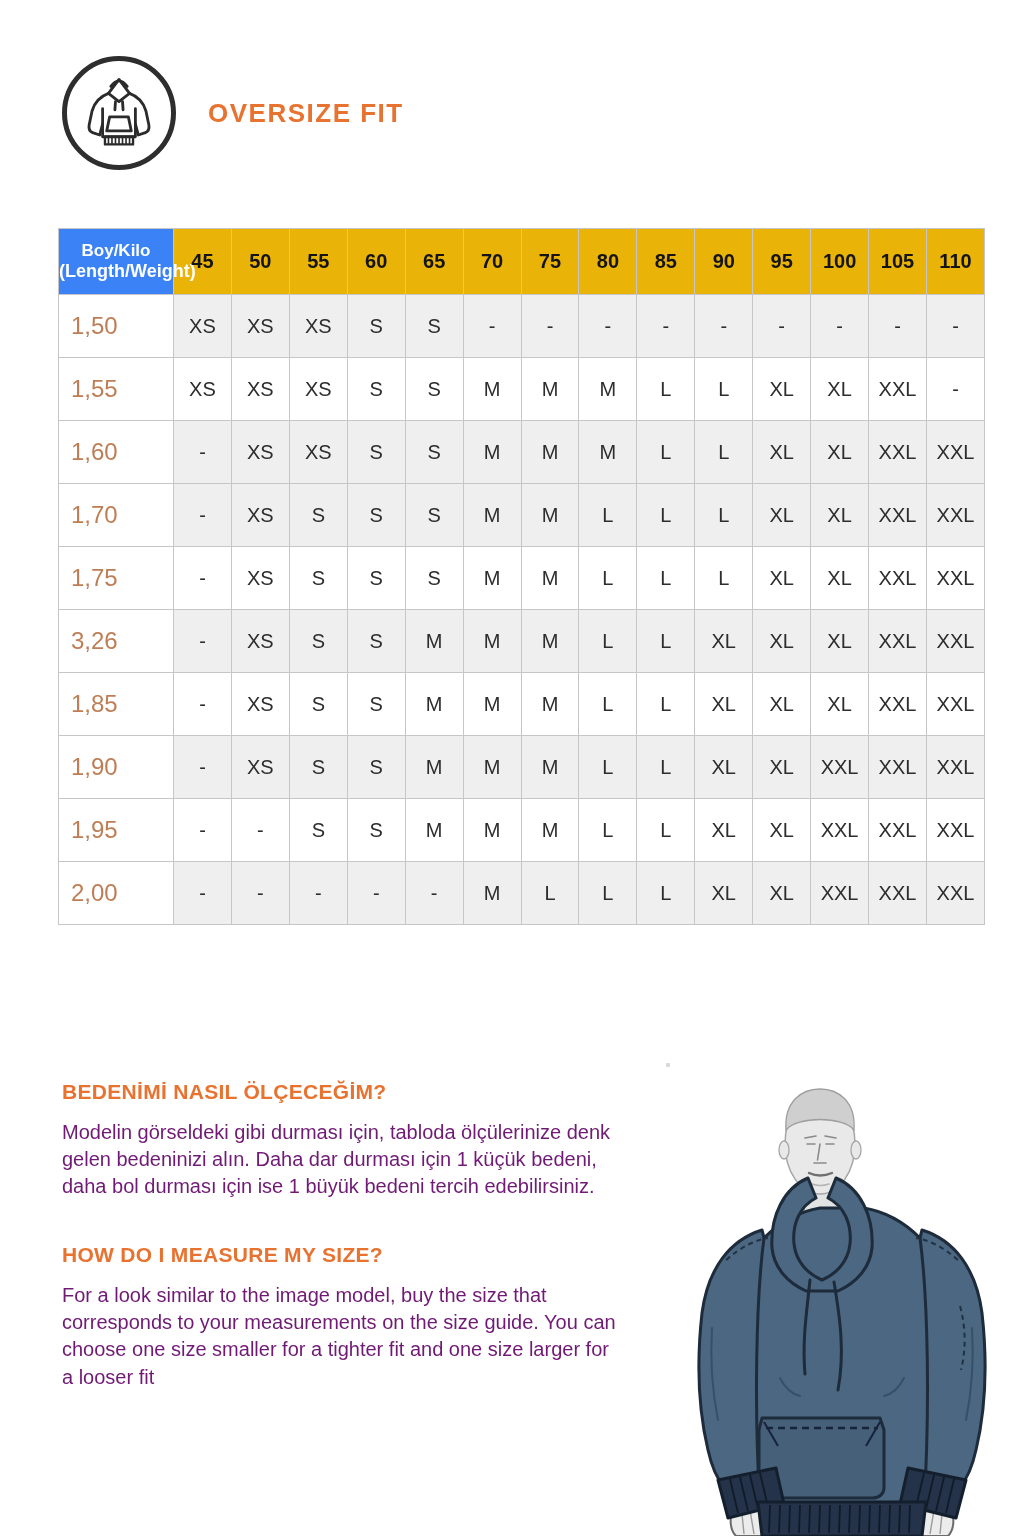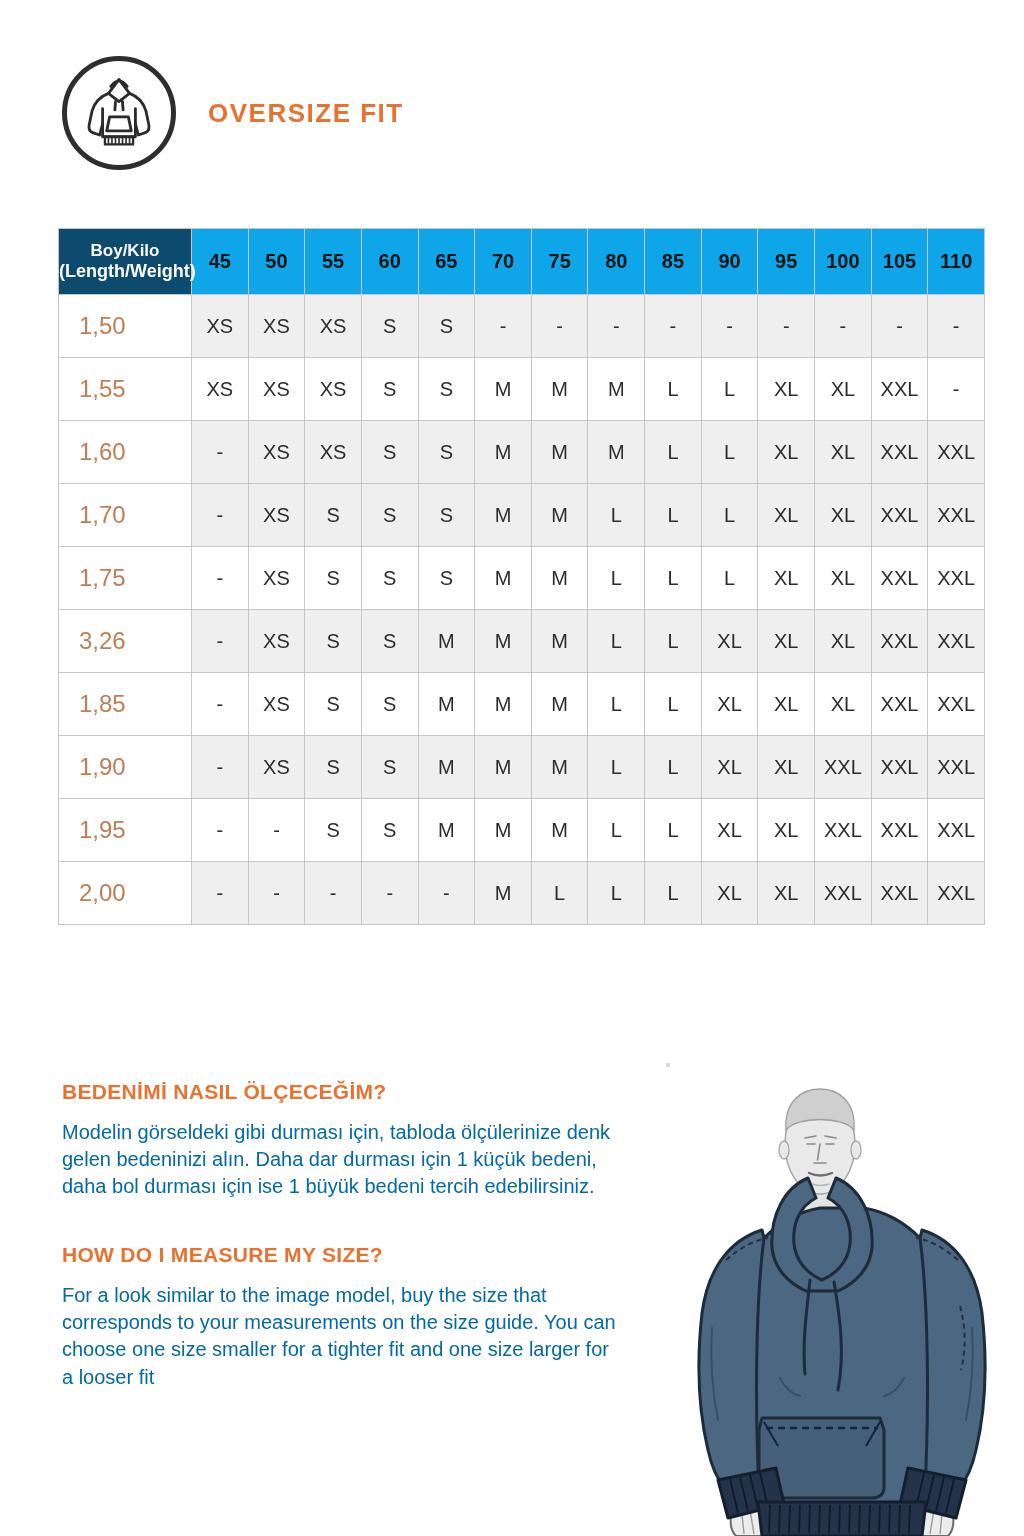--- a/index.html
+++ b/index.html
@@ -26,43 +26,43 @@
     color: #E8722F;
   }
 
   
   .size-table-wrap { position: absolute; left: 58px; top: 228px; width: 927px; }
   table.size-table {
     width: 100%; border-collapse: collapse; table-layout: fixed;
     border: 1px solid #c6c6c6;
   }
   .size-table th, .size-table td { border: 1px solid #c6c6c6; text-align: center; vertical-align: middle; }
-  .size-table thead th { height: 66px; background: #0ea5e9; font-size: 20px; font-weight: bold; color: #141414; }
+  .size-table thead th { height: 66px; background: #eab308; font-size: 20px; font-weight: bold; color: #141414; }
   .size-table thead th.corner {
-    background: #0c4a6e; color: #ffffff; width: 133px; line-height: 1.2;
+    background: #3b82f6; color: #ffffff; width: 115px; line-height: 1.2;
   }
   .corner-line1 { display: block; font-size: 17px; font-weight: bold; }
   .corner-line2 { display: block; font-size: 18px; font-weight: bold; }
   .size-table tbody td { height: 63px; font-size: 20px; color: #2d2d2d; background: #ffffff; }
   .size-table tbody td.row-label {
-    text-align: left; padding-left: 20px;
+    text-align: left; padding-left: 12px;
     font-size: 24px; color: #BE7E55; background: #ffffff;
   }
   .size-table tbody tr.striped td.size-cell { background: #efefef; }
 
   
   .section { position: absolute; left: 62px; width: 610px; }
   .section-tr { top: 1080px; }
   .section-en { top: 1243px; }
   .section h2 {
     color: #E8722F; font-size: 21px; font-weight: bold;
     letter-spacing: 0.3px; margin-bottom: 15px;
   }
   .section p {
-    font-size: 20px; line-height: 1.36; color: #0369a1;
+    font-size: 20px; line-height: 1.36; color: #701a75;
     white-space: pre-line;
     margin-top: 12px;
   }
 
   
   .model-wrap { position: absolute; left: 660px; top: 1078px; width: 364px; height: 458px; }
   .speck { position: absolute; left: 666px; top: 1063px; width: 4px; height: 4px; background: #d9d9d9; border-radius: 1px; }
 </style>
 </head>
 <body>

